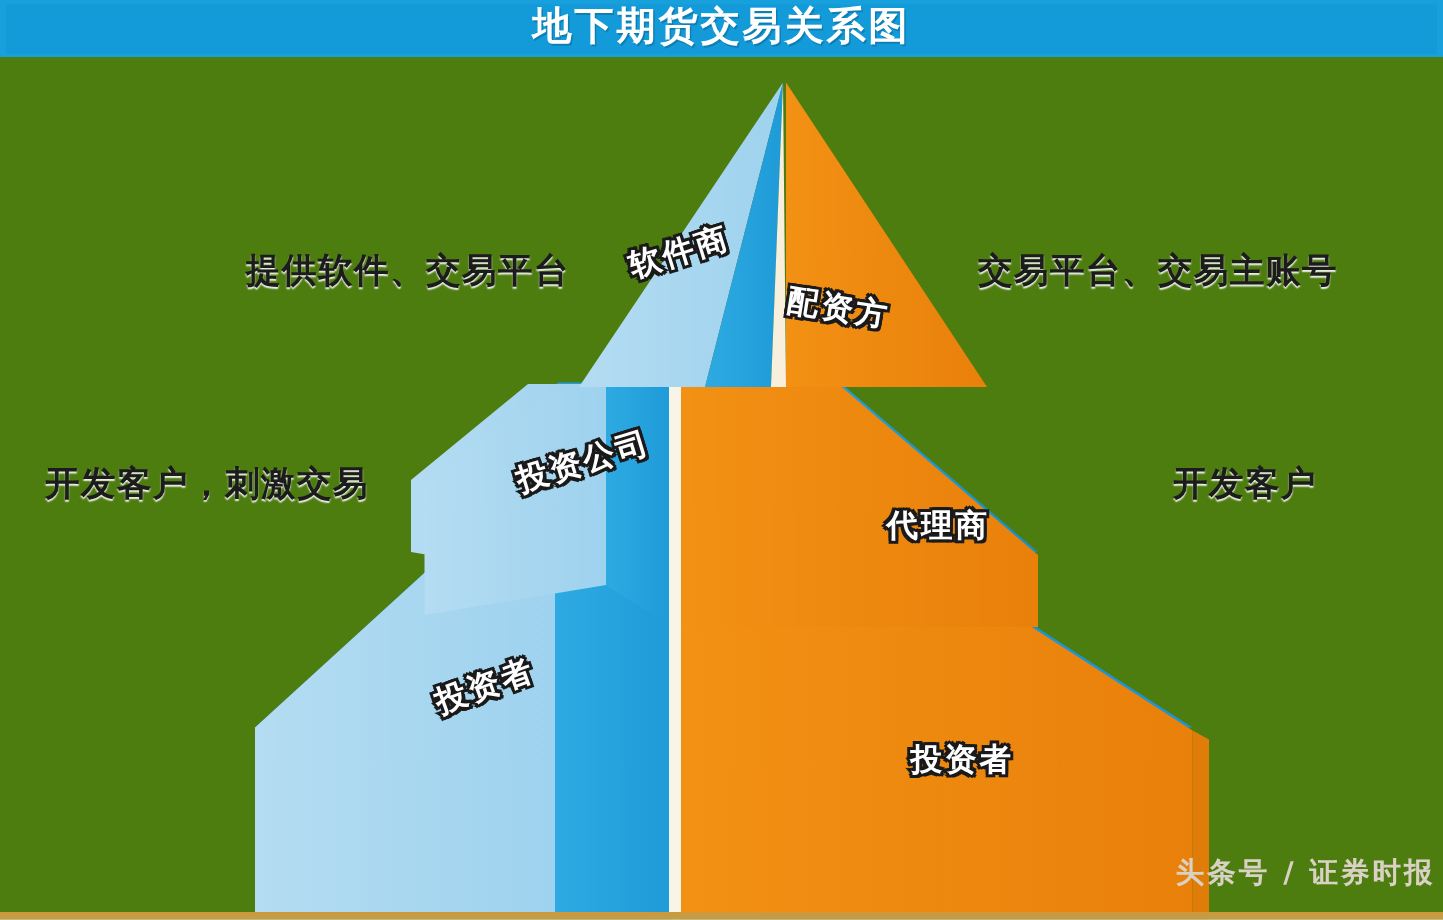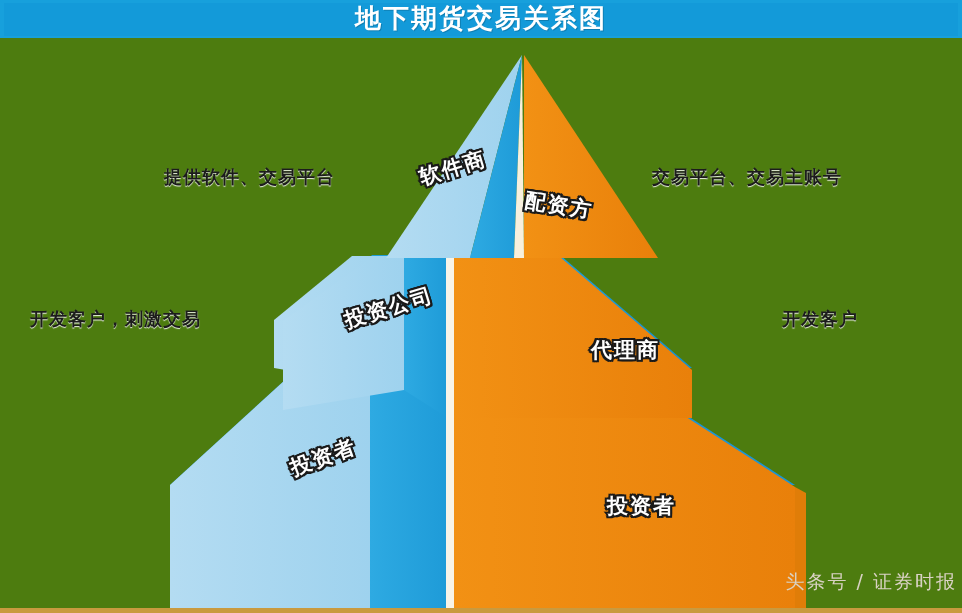--- a/index.html
+++ b/index.html
@@ -59,21 +59,21 @@
     left: 0;
     top: 38px;
     width: 962px;
     height: 575px;
   }
 
   
   .side-label {
     position: absolute;
     color: #1c1c1c;
-    font-size: 18px;
+    font-size: 23px;
     font-weight: bold;
     letter-spacing: 1px;
     white-space: nowrap;
     text-shadow: 0 1px 1px rgba(255,255,255,0.9);
   }
   #label-top-left   { left: 164px; top: 165px; }
   #label-top-right  { left: 652px; top: 165px; }
   #label-mid-left   { left: 30px;  top: 307px; }
   #label-mid-right  { left: 782px; top: 307px; }
 
@@ -102,21 +102,21 @@
 
   
   #watermark {
     position: absolute;
     right: 22px;
     bottom: 18px;
     color: #d9d2c4;
     font-size: 19px;
     letter-spacing: 2px;
     white-space: nowrap;
-    font-weight: normal;
+    font-weight: bold;
   }
   #bottom-rule {
     position: absolute;
     left: 0;
     bottom: 0;
     width: 962px;
     height: 5px;
     background: #c99a3f;
   }
 </style>

